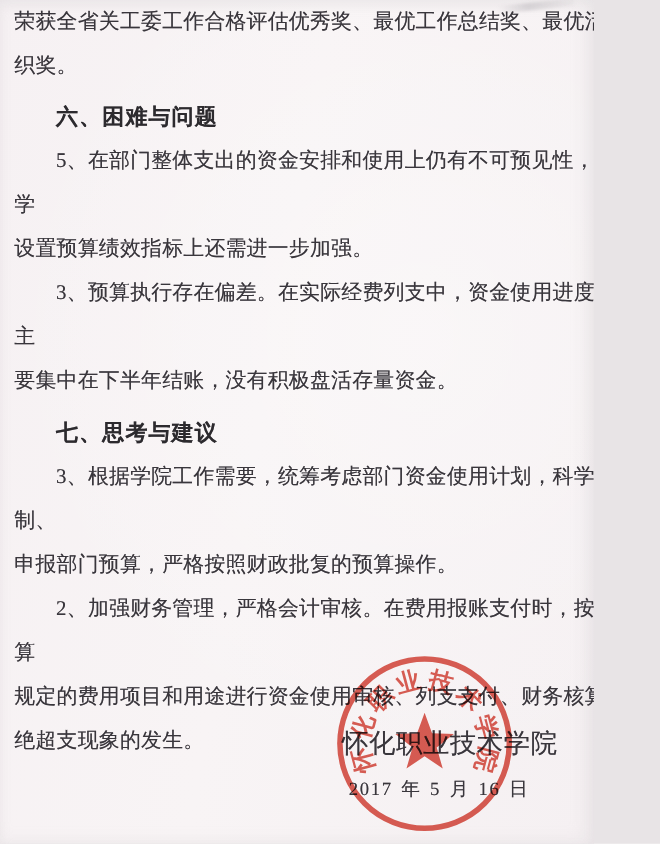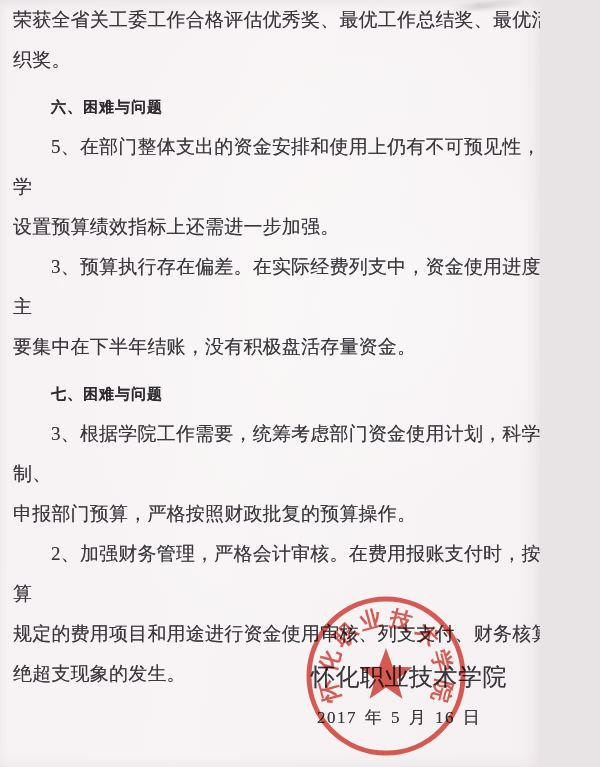--- a/index.html
+++ b/index.html
@@ -26,21 +26,21 @@
   }
   .doc-body{
     position:absolute;left:13px;top:0;width:584px;
     font-size:19px;line-height:40px;letter-spacing:0.2px;
   }
   .para{margin:0;white-space:pre-line;color:var(--ink);
     text-shadow:0 0 0.6px rgba(60,56,62,0.55);}
   .para.indent{text-indent:38px;}
   .para.heading{
     font-family:"Liberation Sans","DejaVu Sans",sans-serif;
-    font-weight:700;font-size:15px;color:var(--heading-ink);
+    font-weight:700;font-size:20px;color:var(--heading-ink);
     margin-top:7px;letter-spacing:1px;
     text-shadow:0 0 0.5px rgba(44,42,46,0.6);
   }
   .signature{
     position:absolute;left:311px;top:657px;
     font-size:24px;line-height:40px;letter-spacing:0.5px;
     color:var(--ink);text-shadow:0 0 0.6px rgba(60,56,62,0.55);
     z-index:2;
   }
   .sig-date{
@@ -69,21 +69,21 @@
   <div class="smudge"></div>
 
   <div class="doc-body" id="doc-body">
       <p class="para body">荣获全省关工委工作合格评估优秀奖、最优工作总结奖、最优活动组
 织奖。</p>
       <p class="para heading indent">六、困难与问题</p>
       <p class="para body indent">5、在部门整体支出的资金安排和使用上仍有不可预见性，在科学
 设置预算绩效指标上还需进一步加强。</p>
       <p class="para body indent">3、预算执行存在偏差。在实际经费列支中，资金使用进度慢，主
 要集中在下半年结账，没有积极盘活存量资金。</p>
-      <p class="para heading indent">七、困难与问题</p>
+      <p class="para heading indent">七、思考与建议</p>
       <p class="para body indent">3、根据学院工作需要，统筹考虑部门资金使用计划，科学编制、
 申报部门预算，严格按照财政批复的预算操作。</p>
       <p class="para body indent">2、加强财务管理，严格会计审核。在费用报账支付时，按照预算
 规定的费用项目和用途进行资金使用审核、列支支付、财务核算，杜
 绝超支现象的发生。</p>
     </div>
 
   <div class="signature">怀化职业技术学院</div>
   <div class="sig-date">2017 年 5 月 16 日</div>
 

